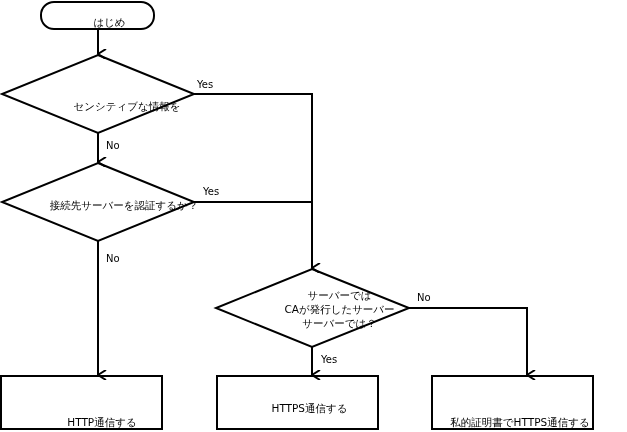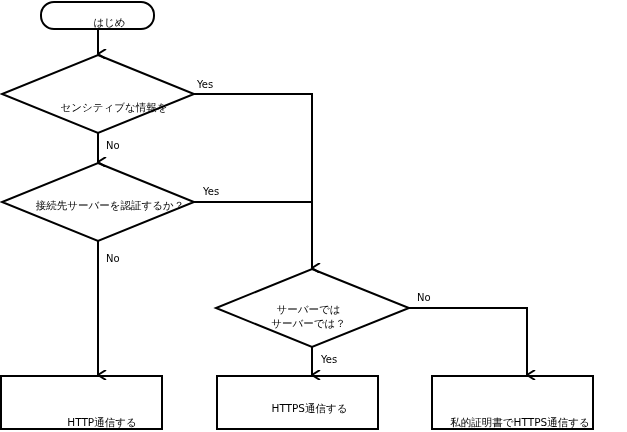--- a/index.html
+++ b/index.html
@@ -41,30 +41,31 @@
   <line class="line" x1="194" y1="202" x2="312" y2="202"></line>
   <line class="line" x1="312" y1="202" x2="312" y2="268" marker-end="url(#arrow)"></line>
   <line class="line" x1="312" y1="347" x2="312" y2="375" marker-end="url(#arrow)"></line>
   <polyline class="line" points="409,308 527,308 527,375" marker-end="url(#arrow)"></polyline>
 </svg>
 
 <div class="node-text" style="left:41px;top:2px;width:113px;height:27px;">
   <span>はじめ</span>
 </div>
 
-<div class="node-text" style="left:6px;top:74px;width:192px;height:40px;">
+<div class="node-text" style="left:19px;top:74px;width:192px;height:40px;font-family:Liberation Serif, serif;">
   <span>センシティブな情報を</span>
 </div>
 
-<div class="node-text" style="left:2px;top:192px;width:192px;height:20px;">
+<div class="node-text" style="left:16px;top:192px;width:192px;height:20px;">
   <span>接続先サーバーを認証するか？</span>
 </div>
 
-<div class="node-text" style="left:200px;top:286px;width:193px;height:44px;">
+<div class="node-text" style="left:231px;top:286px;width:193px;height:44px;">
   <span>サーバーでは</span>
+  <span>CAが発行したサーバー</span>
   <span>サーバーでは？</span>
 </div>
 
 <div class="node-text" style="left:1px;top:376px;width:178px;height:53px;">
   <span>HTTP通信する</span>
 </div>
 <div class="node-text" style="left:217px;top:376px;width:161px;height:39px;">
   <span>HTTPS通信する</span>
 </div>
 <div class="node-text" style="left:432px;top:376px;width:152px;height:53px;">

